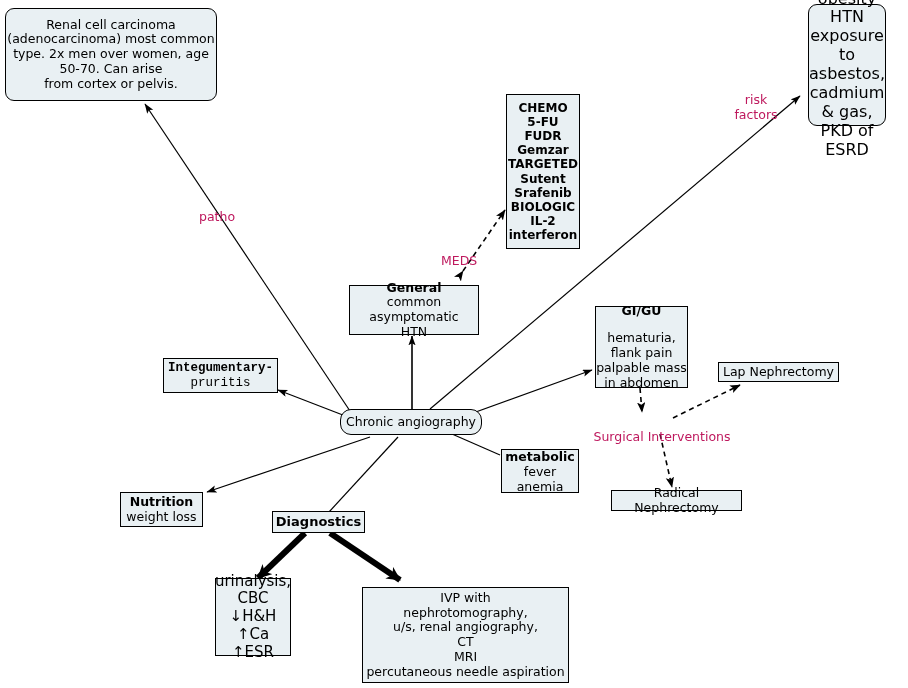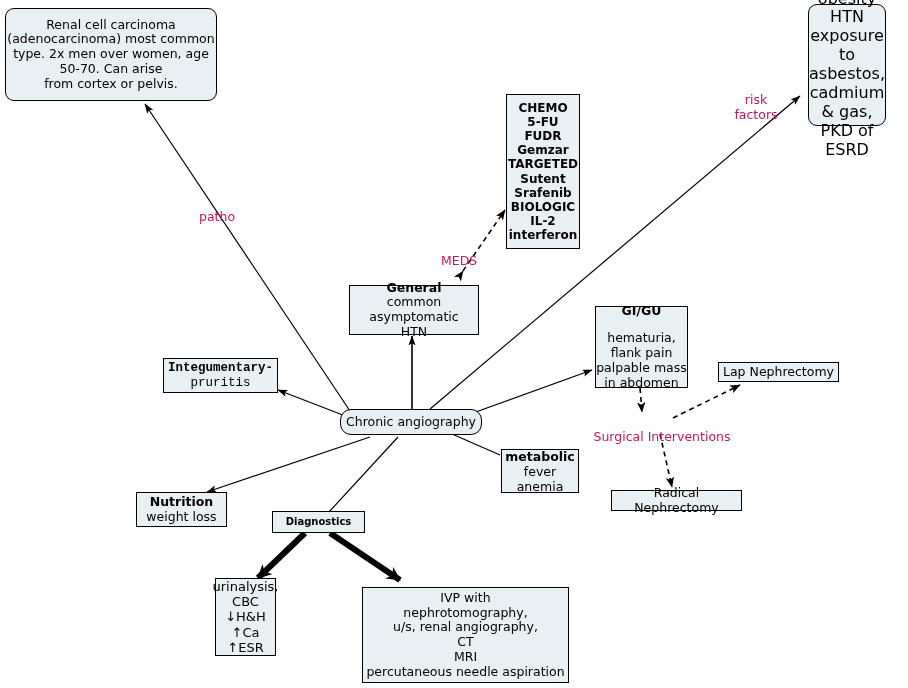--- a/index.html
+++ b/index.html
@@ -148,30 +148,30 @@
     <span class="hdr">Integumentary-</span>
     <span>pruritis</span>
   </div>
 
   <div class="node" style="left:501px; top:449px; width:78px; height:44px; font-size:12.5px;justify-content:space-between;">
     <span class="hdr">metabolic</span>
     <span>fever
 anemia</span>
   </div>
 
-  <div class="node" style="left:136px; top:492px; width:91px; height:35px; font-size:12.5px;">
+  <div class="node" style="left:120px; top:492px; width:83px; height:35px; font-size:12.5px;">
     <span class="hdr">Nutrition</span>
     <span>weight loss</span>
   </div>
 
-  <div class="node" style="left:272px; top:511px; width:93px; height:22px; font-size:10px;">
+  <div class="node" style="left:272px; top:511px; width:93px; height:22px; font-size:13px;">
     <span class="hdr">Diagnostics</span>
   </div>
 
-  <div class="node" style="left:215px; top:578px; width:61px; height:78px; font-size:13px;">
+  <div class="node" style="left:215px; top:578px; width:76px; height:78px; font-size:15px;">
     <span>urinalysis,
 CBC
 ↓H&amp;H
 ↑Ca
 ↑ESR</span>
   </div>
 
   <div class="node" style="left:362px; top:587px; width:207px; height:96px; font-size:12.5px;">
     <span>IVP with
 nephrotomography,

